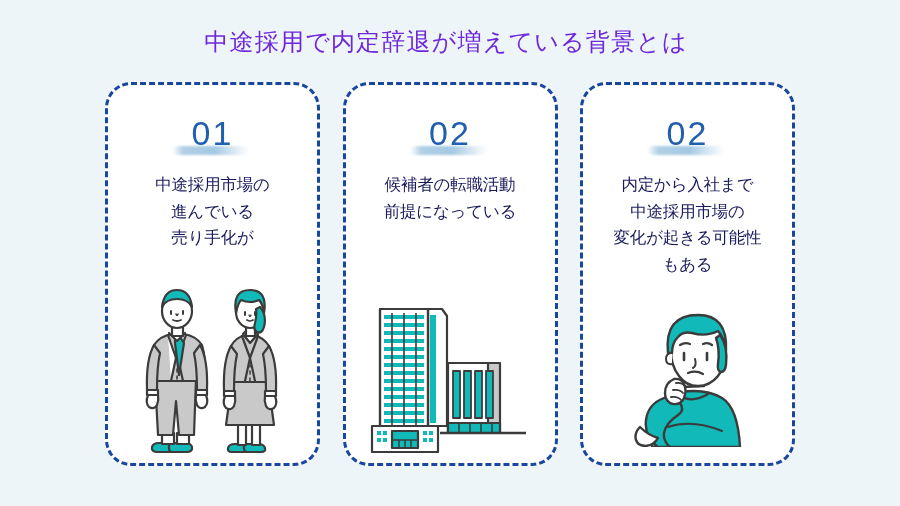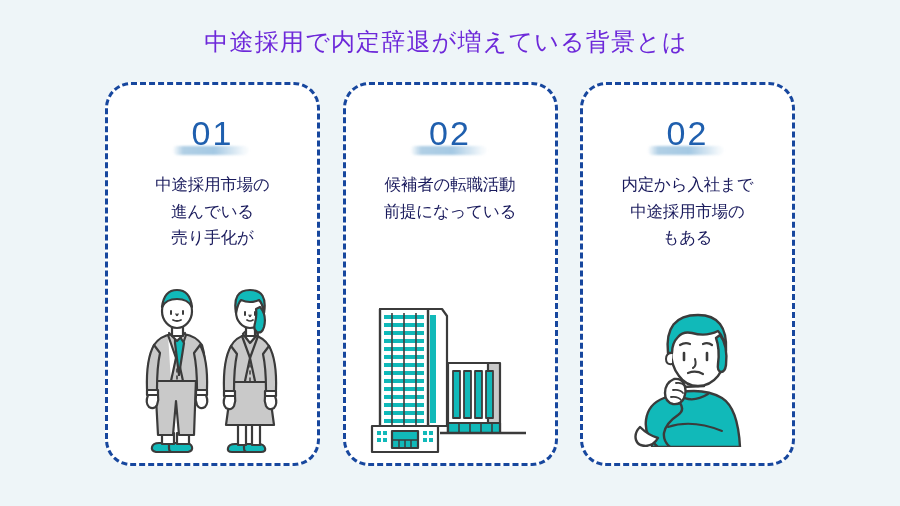--- a/index.html
+++ b/index.html
@@ -322,20 +322,21 @@
 
     <div class="card">
       <div class="num-wrap">
         <div class="brush"></div>
         <div class="num">02</div>
       </div>
 
       <div class="card-text">
         <span class="ln">内定から入社まで</span>
         <span class="ln">中途採用市場の</span>
+        <span class="ln">変化が起きる可能性</span>
         <span class="ln">もある</span>
       </div>
 
       <div class="illo person">
         <svg width="168" height="138" viewBox="0 0 168 138">
           <g fill="none" stroke="#3b3b3b" stroke-width="2.4" stroke-linejoin="round" stroke-linecap="round">
 
             <path d="M48 138 q-4 -42 18 -52 q10 -4 24 -4 q16 0 28 7 q16 10 18 49 z" fill="#11b9b9"></path>
 
             <path d="M54 138 q-14 -10 -12 -27 q2 -16 18 -22 q10 -4 16 5 q5 7 -2 12 q-12 8 -14 18 q-1 8 6 14 z" fill="#11b9b9"></path>

